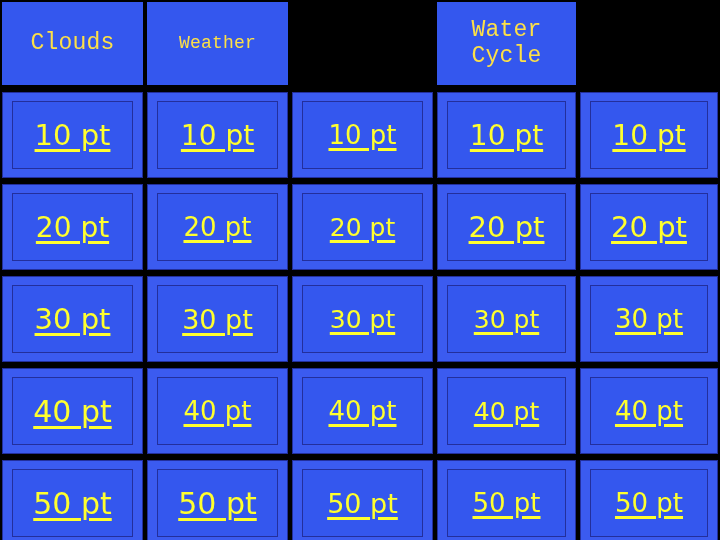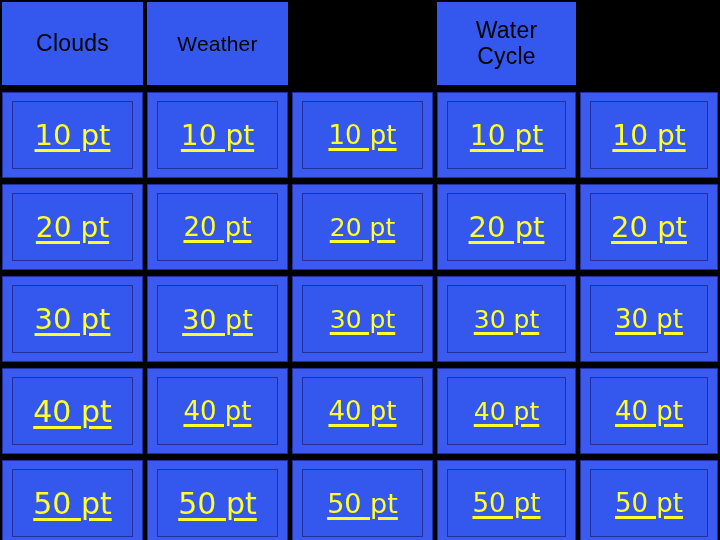--- a/index.html
+++ b/index.html
@@ -36,22 +36,22 @@
     top: 2px;
     height: 83px;
     background: #3457ee;
     display: flex;
     align-items: center;
     justify-content: center;
     text-align: center;
     box-sizing: border-box;
   }
   .header-cell .htxt {
-    color: #000000;
-    font-family: Liberation Sans, sans-serif;
+    color: #fde047;
+    font-family: Liberation Mono, monospace;
     font-weight: 400;
     line-height: 1.12;
     letter-spacing: 0.2px;
     padding: 0 4px;
     white-space: pre-line;
   }
 
   
   .value-cell {
     position: absolute;
@@ -105,21 +105,21 @@
 </head>
 <body>
 
 <div id="board">
 
   <div class="header-row">
       <div class="header-cell" style="left: 2px; width: 141px; height: 83px;">
         <div class="htxt" style="font-size: 23px;">Clouds</div>
       </div>
       <div class="header-cell" style="left: 147px; width: 141px; height: 83px;">
-        <div class="htxt" style="font-size: 21px;">Weather</div>
+        <div class="htxt" style="font-size: 18px;">Weather</div>
       </div>
       <div class="header-cell" style="left: 437px; width: 139px; height: 83px;">
         <div class="htxt" style="font-size: 23px;">Water
 Cycle</div>
       </div>
     </div>
 
   <div id="cells-layer">
       <div class="value-cell" style="left: 2px; top: 92px; width: 141px; height: 86px;">
         <div class="outer"></div>

